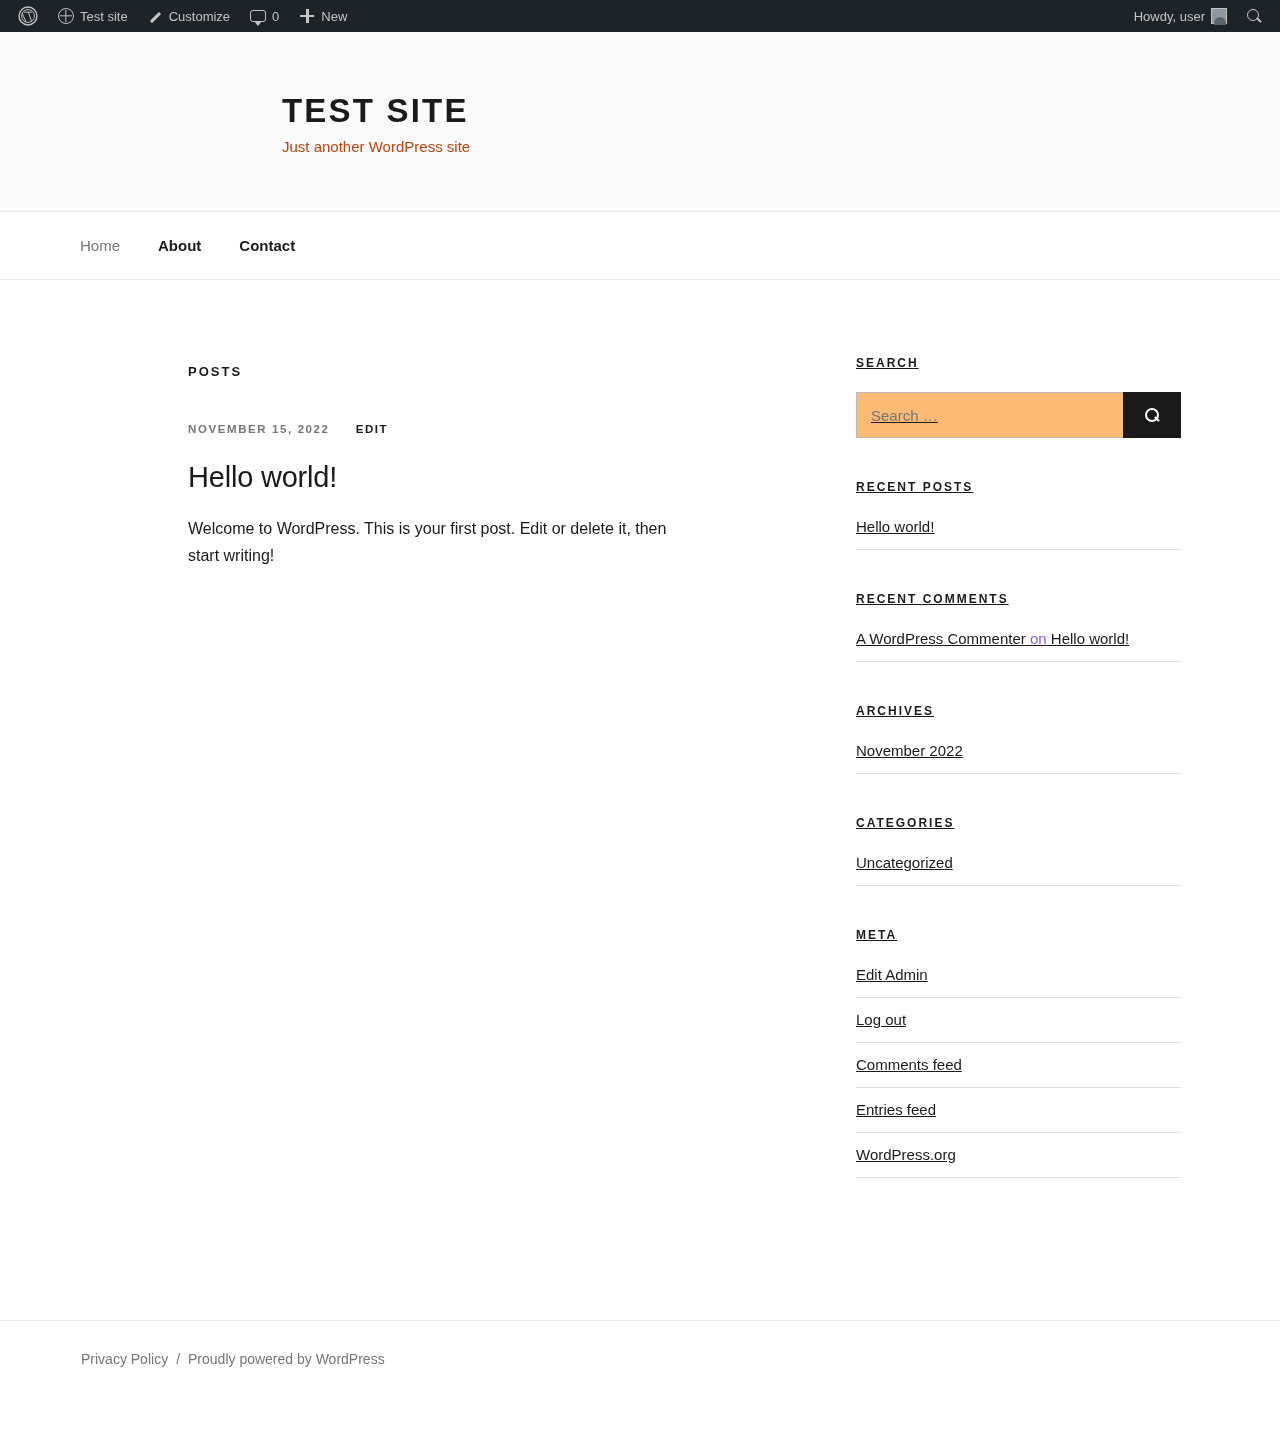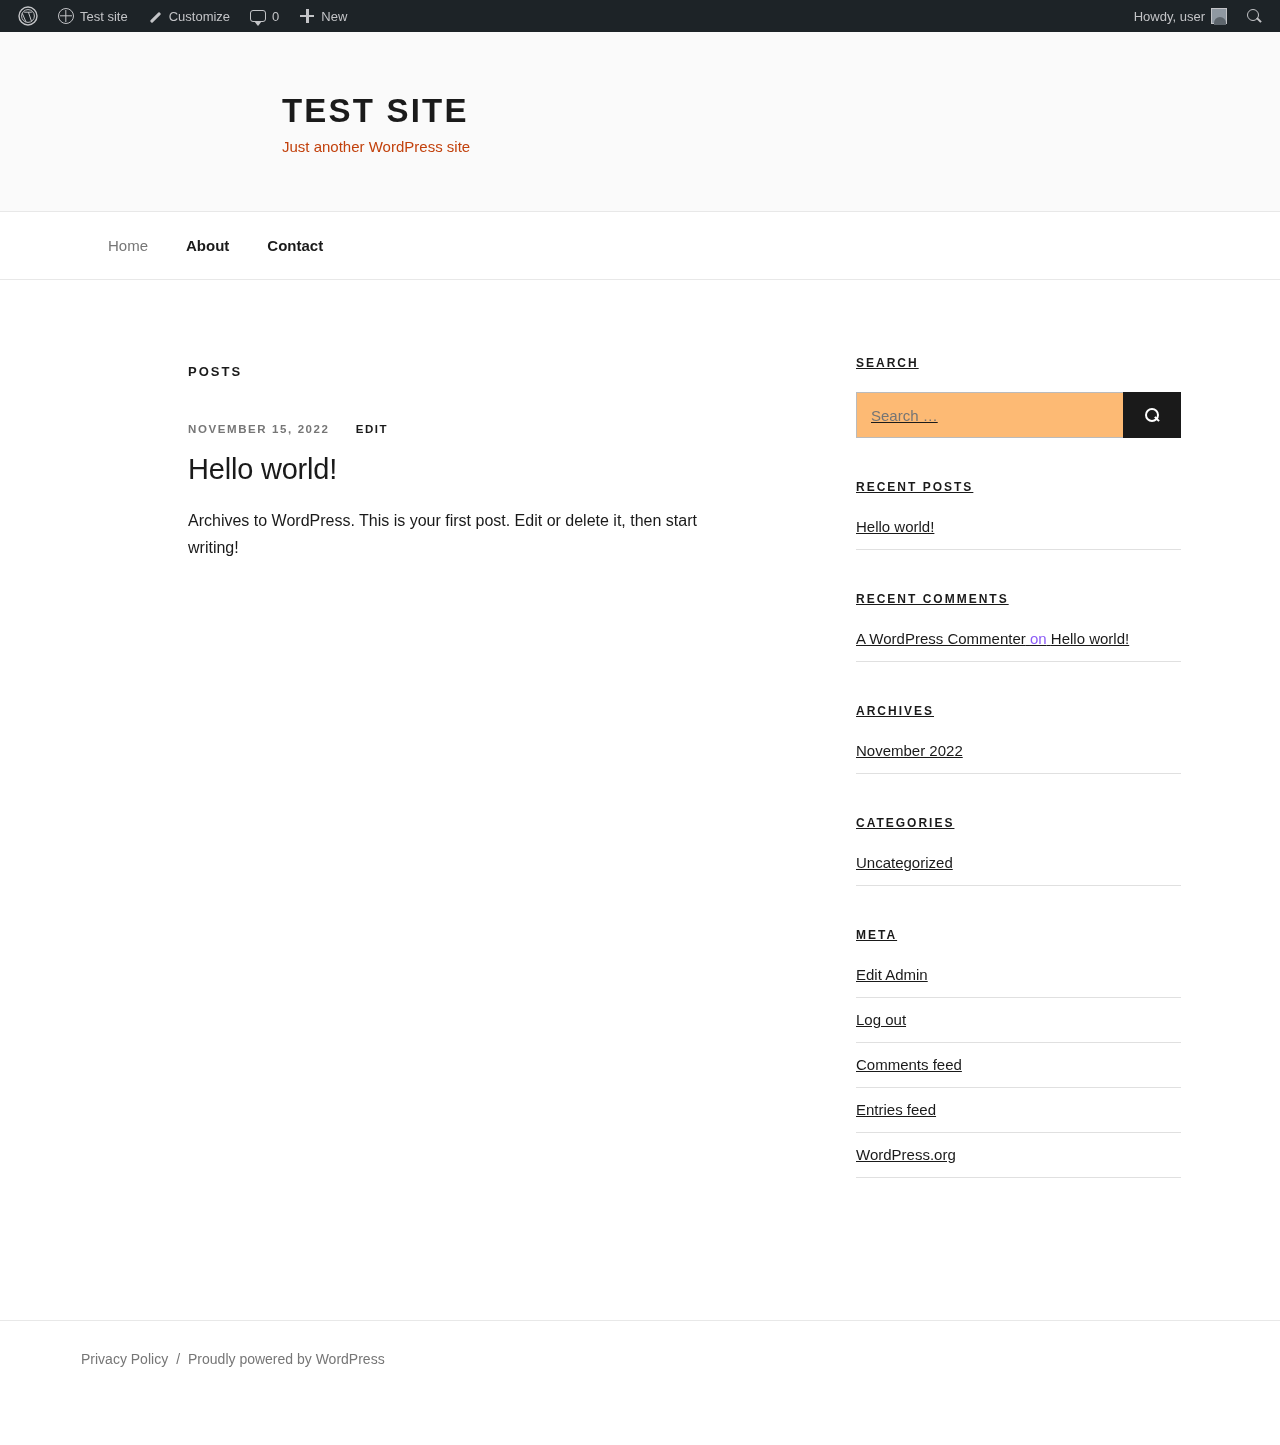--- a/index.html
+++ b/index.html
@@ -141,21 +141,21 @@
 
   
   .site-nav {
     background: #fff;
     border-bottom: 1px solid #e8e8e8;
     height: 68px;
   }
   .nav-list {
     list-style: none;
     margin: 0;
-    padding: 0 0 0 108px;
+    padding: 0 0 0 80px;
     display: flex;
     align-items: center;
     height: 68px;
     gap: 0;
   }
   .nav-list li { margin-right: 38px; }
   .nav-list a {
     text-decoration: none;
     font-size: 15px;
     color: #1a1a1a;
@@ -178,21 +178,21 @@
     letter-spacing: 2px;
     text-transform: uppercase;
     margin: 8px 0 44px 0;
     color: #1a1a1a;
   }
   .post-meta {
     font-size: 11.5px;
     letter-spacing: 1.6px;
     text-transform: uppercase;
     font-weight: 700;
-    margin-bottom: 18px;
+    margin-bottom: 26px;
     display: flex;
     gap: 26px;
   }
   .post-meta a { color: #767676; text-decoration: none; }
   .post-meta .edit-link { color: #1a1a1a; }
   .post-title {
     font-size: 29px;
     font-weight: 400;
     margin: 0 0 22px 0;
     letter-spacing: -0.2px;
@@ -346,21 +346,21 @@
     <h2 class="posts-heading">Posts</h2>
 
     <article>
       <div class="post-meta">
         <a href="#">NOVEMBER 15, 2022</a>
         <a href="#" class="edit-link">EDIT</a>
       </div>
       <h3 class="post-title">
         <a href="#">Hello world!</a>
       </h3>
-      <p class="post-body">Archives to WordPress. This is your first post. Edit or delete it, then start writing!</p>
+      <p class="post-body">Welcome to WordPress. This is your first post. Edit or delete it, then start writing!</p>
     </article>
   </main>
 
   <aside class="sidebar-col">
 
     <section class="widget">
       <h2 class="widget-title">Search</h2>
       <div class="search-row">
         <input class="search-input" type="text" placeholder="Search …" style="">
         <button class="search-submit">

